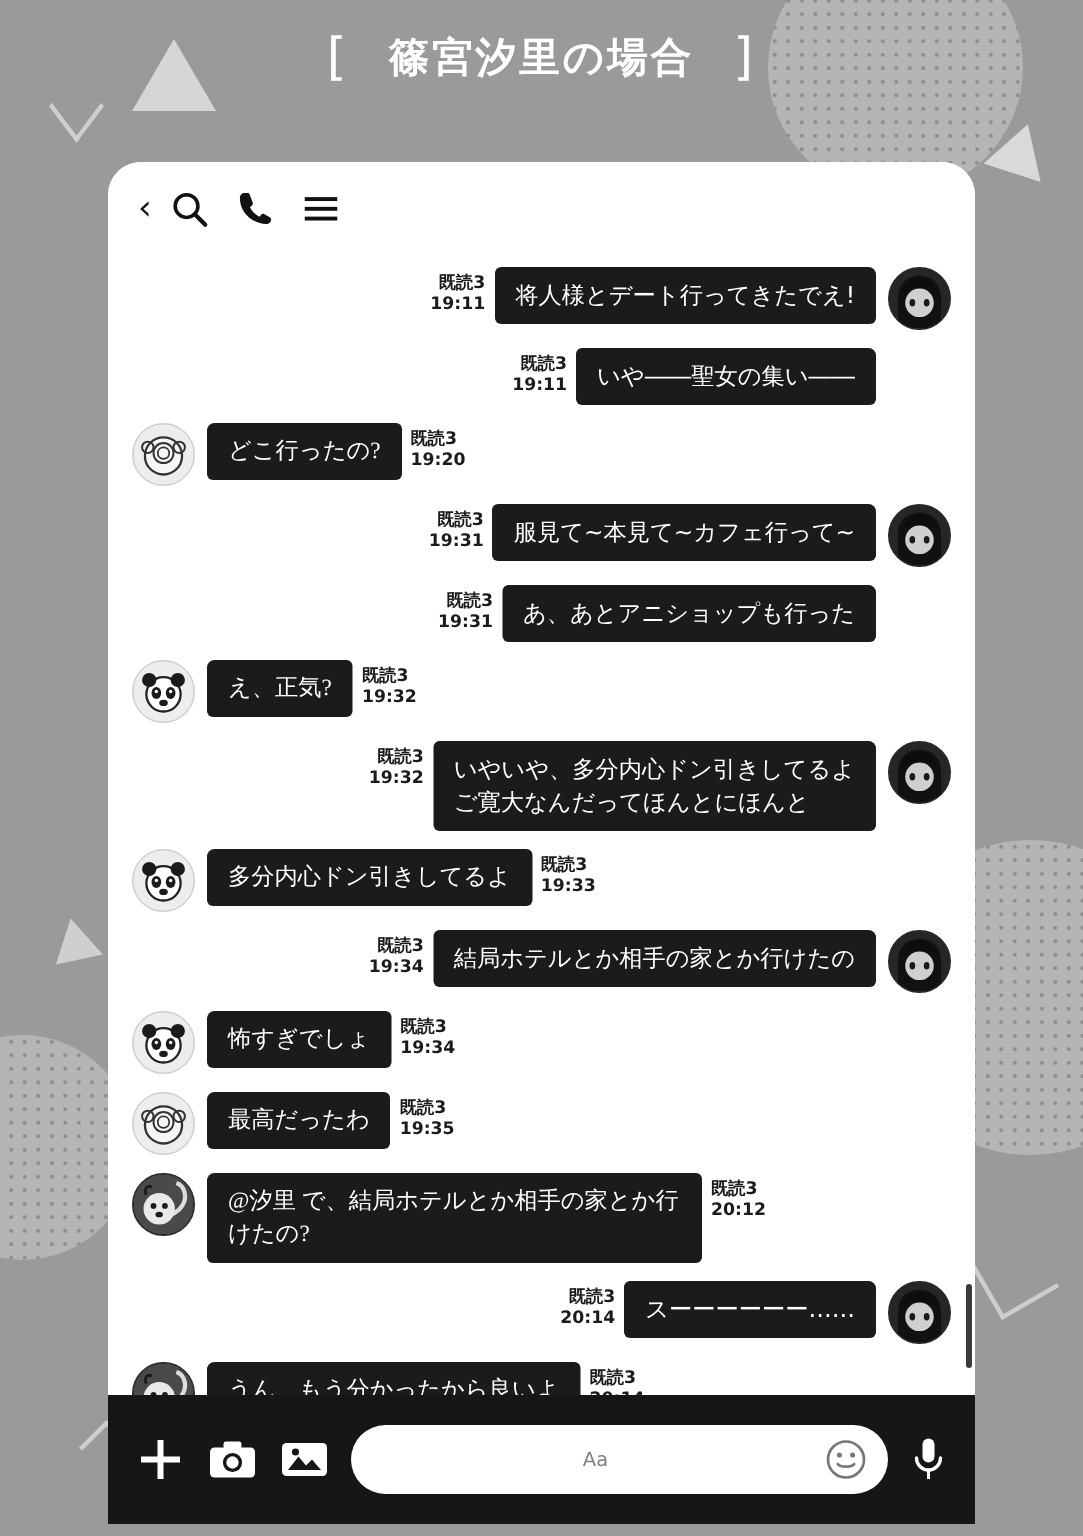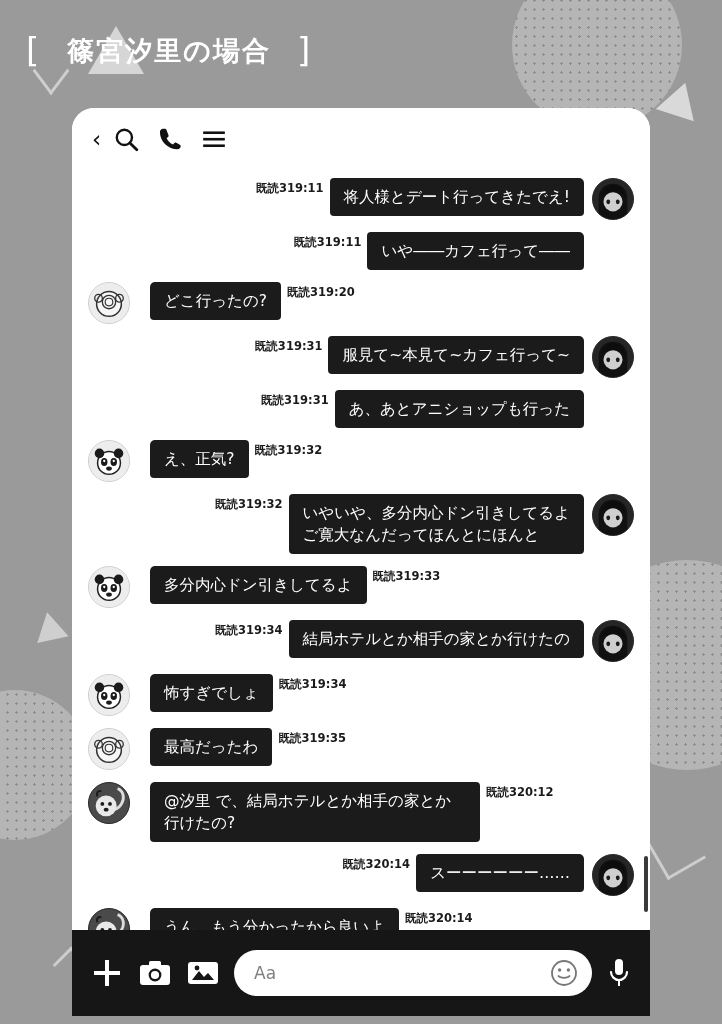--- a/index.html
+++ b/index.html
@@ -68,22 +68,22 @@
     left: 58px; top: 952px;
     width: 26px; height: 26px;
     border-left: 3px solid #cdcdcd;
     border-bottom: 3px solid #cdcdcd;
     transform: rotate(135deg);
   }
 
   
   .page-title {
     position: absolute;
-    top: 30px; left: 0; right: 0;
-    text-align: left;
+    top: 18px; left: 0; right: 0;
+    text-align: center;
     color: #ffffff;
     font-size: 27px;
     font-weight: bold;
     letter-spacing: 2px;
     z-index: 5;
   }
   .page-title .bracket {
     font-size: 34px;
     font-weight: normal;
     vertical-align: -2px;
@@ -163,29 +163,30 @@
     background: #1b1b1b;
     color: #ffffff;
     border-radius: 4px;
     padding: 8px 14px;
     font-size: 15.5px;
     line-height: 1.42;
     max-width: 330px;
     position: relative;
     white-space: pre-wrap;
   }
-  .row.left .bubble { margin-left: 20px; border-top-left-radius: 5px; }
+  .row.left .bubble { margin-left: 8px; border-top-left-radius: 5px; font-family: Liberation Serif, serif; }
   .row.right .bubble { margin-right: 8px; border-top-right-radius: 5px; }
 
   .meta {
     font-size: 11.5px;
     line-height: 1.25;
     color: #1b1b1b;
     font-weight: bold;
     display: flex;
+    flex-direction: column;
     justify-content: flex-start;
     padding-top: 3px;
     white-space: nowrap;
   }
   .row.left .meta { margin-left: 6px; text-align: left; align-items: flex-start; }
   .row.right .meta { margin-right: 6px; text-align: right; align-items: flex-end; }
 
   
   .scroll-indicator {
     position: absolute;
@@ -214,24 +215,25 @@
     background: #ffffff;
     display: flex;
     align-items: center;
     padding: 0 14px 0 20px;
     gap: 10px;
   }
   .text-field input {
     border: 0;
     outline: 0;
     flex: 1 1 auto;
-    font-size: 17px;
+    font-size: 13px;
     color: #444;
     background: transparent;
     font-family: "DejaVu Sans", "Liberation Sans", sans-serif;
+    text-align: center;
   }
   .text-field input::placeholder { color: #808080; }
   .smiley { width: 28px; height: 28px; flex: 0 0 28px; }
   .mic { width: 26px; height: 34px; flex: 0 0 26px; }
 </style>
 </head>
 <body>
 
 <div class="bg-layer">
   <div class="dot-circle dc1"></div>
@@ -293,21 +295,21 @@
             <ellipse cx="26" cy="24" rx="2" ry="2.6" fill="#1a1a1a"></ellipse>
           </svg>
       </div>
     </div>
 
     <div class="row right">
       <div class="meta">
         <span>既読3</span>
         <span>19:11</span>
       </div>
-      <div class="bubble">いや――カフェ行って――</div>
+      <div class="bubble">いや――聖女の集い――</div>
       <div style="width:42px;flex:0 0 42px;"></div>
     </div>
 
     <div class="row left">
       <div class="avatar">
         <svg viewBox="0 0 42 42">
             <rect width="42" height="42" fill="#ededed"></rect>
             <circle cx="21" cy="22" r="13" fill="#f6f6f6" stroke="#333" stroke-width="1.6"></circle>
             <path d="M21 13c4 0 7 3 7 7s-3 7-7 7-7-3-7-7 3-7 7-7z" fill="none" stroke="#333" stroke-width="1.4"></path>
             <path d="M21 16c2.4 0 4 1.7 4 4s-1.6 4-4 4-4-1.7-4-4 1.6-4 4-4z" fill="none" stroke="#333" stroke-width="1.2"></path>

